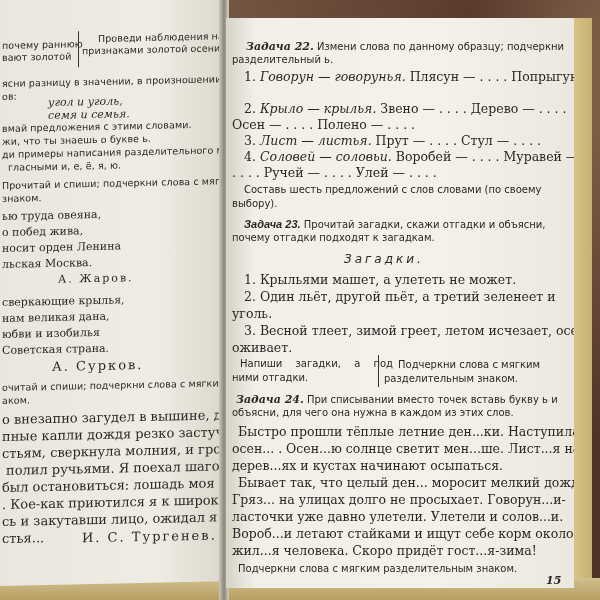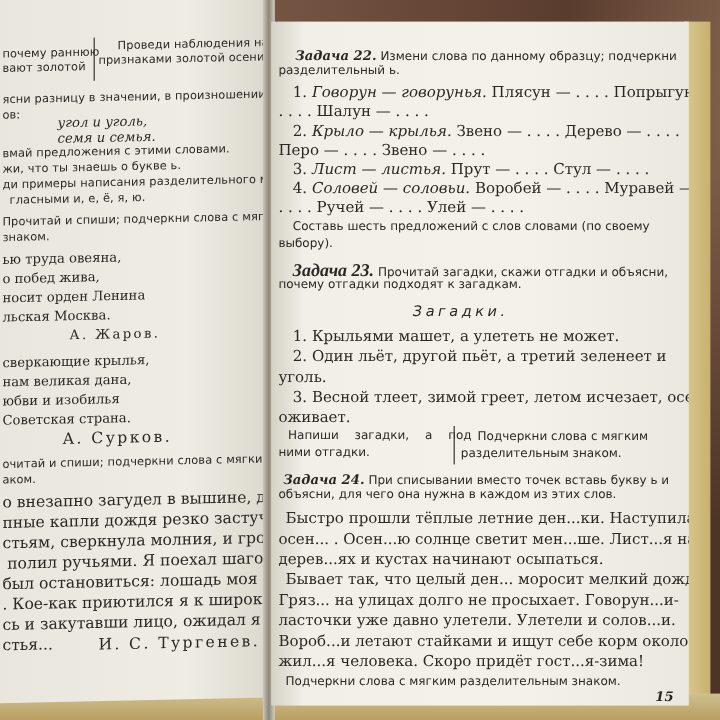--- a/index.html
+++ b/index.html
@@ -112,47 +112,46 @@
     <span class="task" style="font-family:'DejaVu Serif',serif;font-size:11px">Задача 22.</span>
     <span>Измени слова по данному образцу; подчеркни</span>
   </span>
   <span class="rtxt rsm" style="left:6px;top:36px">разделительный ь.</span>
 
   <span class="rtxt" style="left:18px;top:51px">
     <span>1.</span>
     <span class="ital">Говорун — говорунья.</span>
     <span>Плясун — . . . . Попрыгун —</span>
   </span>
-  <span class="rtxt" style="left:6px;top:67px">. . . . Шалун — . . . .</span>
 
   <span class="rtxt" style="left:18px;top:83px">
     <span>2.</span>
     <span class="ital">Крыло — крылья.</span>
     <span>Звено — . . . .    Дерево — . . . .</span>
   </span>
-  <span class="rtxt" style="left:6px;top:99px">Перо — . . . . Звено — . . . .</span>
+  <span class="rtxt" style="left:6px;top:99px">Осен — . . . . Полено — . . . .</span>
 
   <span class="rtxt" style="left:18px;top:115px">
     <span>3.</span>
     <span class="ital">Лист — листья.</span>
     <span>Прут — . . . .  Стул — . . . .</span>
   </span>
 
   <span class="rtxt" style="left:18px;top:131px">
     <span>4.</span>
     <span class="ital">Соловей — соловьи.</span>
     <span>Воробей — . . . .   Муравей —</span>
   </span>
   <span class="rtxt" style="left:6px;top:147px">. . . . Ручей — . . . . Улей — . . . .</span>
 
   <span class="rtxt rsm" style="left:18px;top:166px">Составь шесть предложений с слов словами (по своему</span>
   <span class="rtxt rsm" style="left:6px;top:180px">выбору).</span>
 
   <span class="rtxt rsm" style="left:18px;top:200px">
-    <span class="task" style="font-family:Liberation Serif, serif;font-size:15px">Задача 23.</span>
+    <span class="task" style="font-family:Liberation Sans, sans-serif;font-size:11px">Задача 23.</span>
     <span>Прочитай загадки, скажи отгадки и объясни,</span>
   </span>
   <span class="rtxt rsm" style="left:6px;top:214px">почему отгадки подходят к загадкам.</span>
 
   <span class="rtxt spaced" style="left:118px;top:234px;font-family:'DejaVu Sans',sans-serif;font-size:12px">Загадки.</span>
 
   <span class="rtxt" style="left:18px;top:254px">1. Крыльями машет, а улететь не может.</span>
   <span class="rtxt" style="left:18px;top:271px">2. Один льёт, другой пьёт, а третий зеленеет и</span>
   <span class="rtxt" style="left:6px;top:288px">уголь.</span>
   <span class="rtxt" style="left:18px;top:305px">3. Весной тлеет, зимой греет, летом исчезает, осенью</span>

